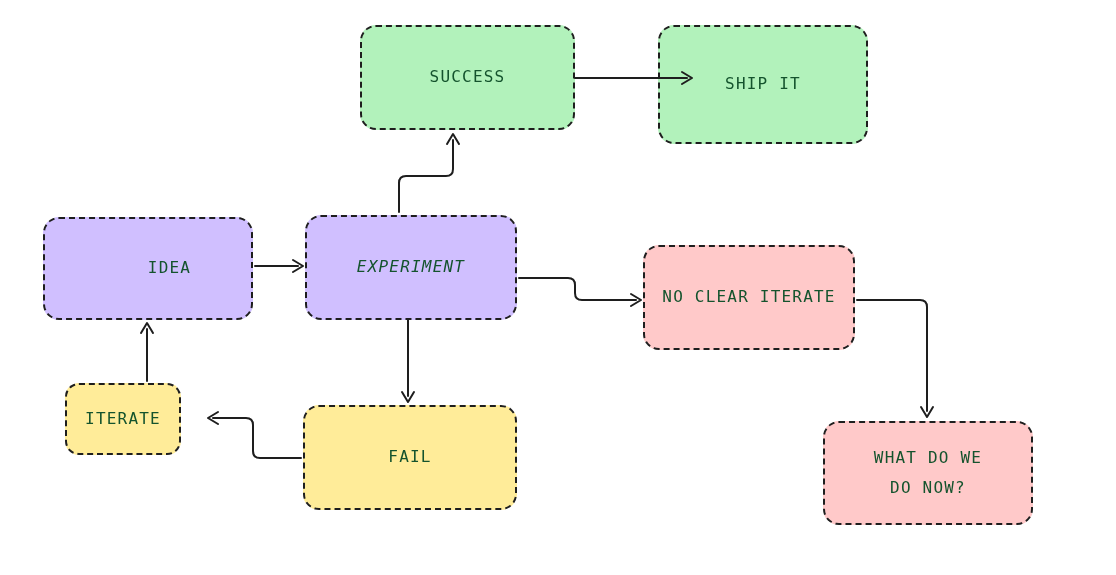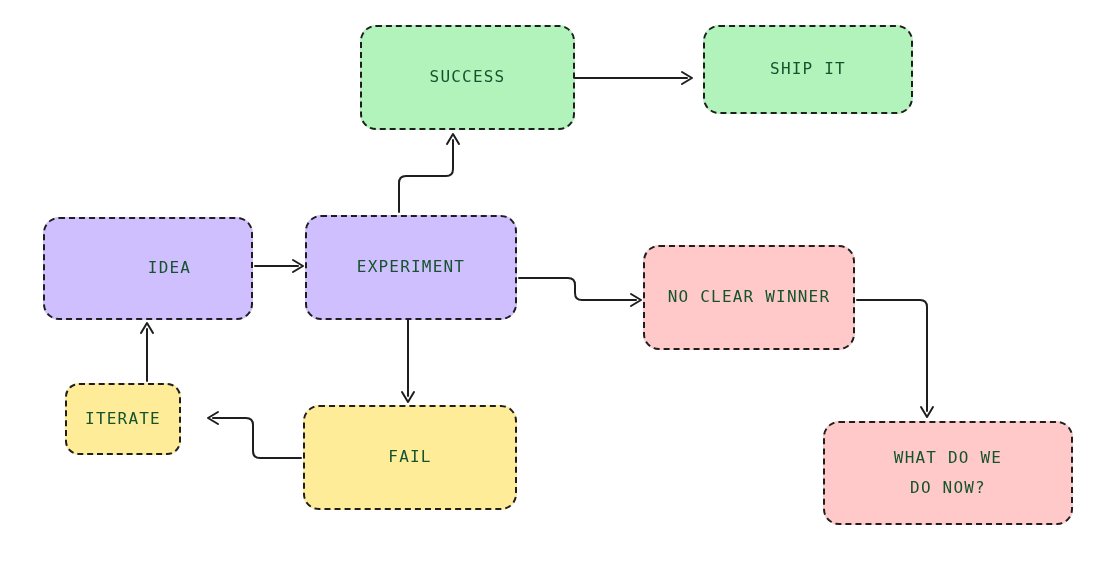--- a/index.html
+++ b/index.html
@@ -26,27 +26,27 @@
   .node .label {
     font-size: 16px;
     letter-spacing: 1.2px;
     color: #14532d;
     white-space: pre-line;
     text-align: center;
     line-height: 1.9;
   }
   
   .n-success    { left: 360px; top: 25px;  width: 215px; height: 105px; border-radius: 16px; }
-  .n-shipit     { left: 703px; top: 25px;  width: 210px; height: 89px; border-radius: 16px; }
+  .n-shipit     { left: 658px; top: 25px;  width: 210px; height: 119px; border-radius: 16px; }
   .n-idea       { left: 43px;  top: 217px; width: 210px; height: 103px; border-radius: 16px; padding-left: 43px; }
-  .n-experiment { left: 305px; top: 215px; width: 212px; height: 105px; border-radius: 16px; }
+  .n-experiment { left: 305px; top: 215px; width: 212px; height: 105px; border-radius: 16px; font-style: italic; }
   .n-ncw        { left: 643px; top: 245px; width: 212px; height: 105px; border-radius: 16px; }
   .n-iterate    { left: 65px;  top: 383px; width: 116px; height: 72px;  border-radius: 14px; }
   .n-fail       { left: 303px; top: 405px; width: 214px; height: 105px; border-radius: 16px; }
-  .n-whatnow    { left: 823px; top: 421px; width: 250px; height: 104px; border-radius: 16px; }
+  .n-whatnow    { left: 823px; top: 421px; width: 210px; height: 104px; border-radius: 16px; }
 
   svg.arrows {
     position: absolute;
     left: 0; top: 0;
     width: 1116px;
     height: 575px;
     pointer-events: none;
   }
   svg.arrows path {
     stroke: #1e1e1e;
@@ -71,21 +71,21 @@
 
   <div class="node n-idea" style="background-color: rgb(208, 191, 255);">
     <span class="label">IDEA</span>
   </div>
 
   <div class="node n-experiment" style="background-color: rgb(208, 191, 255);">
     <span class="label">EXPERIMENT</span>
   </div>
 
   <div class="node n-ncw" style="background-color: rgb(255, 201, 201);">
-    <span class="label">NO CLEAR WINNER</span>
+    <span class="label">NO CLEAR ITERATE</span>
   </div>
 
   <div class="node n-iterate" style="background-color: rgb(255, 236, 153);">
     <span class="label">ITERATE</span>
   </div>
 
   <div class="node n-fail" style="background-color: rgb(255, 236, 153);">
     <span class="label">FAIL</span>
   </div>
 

